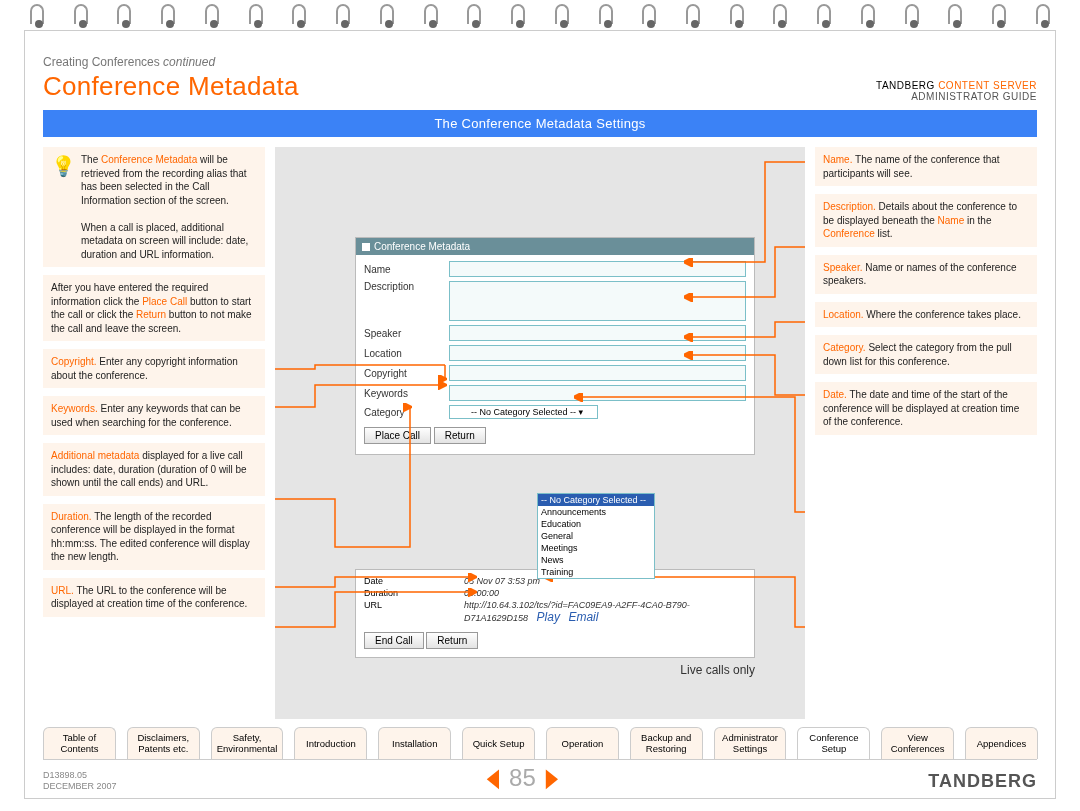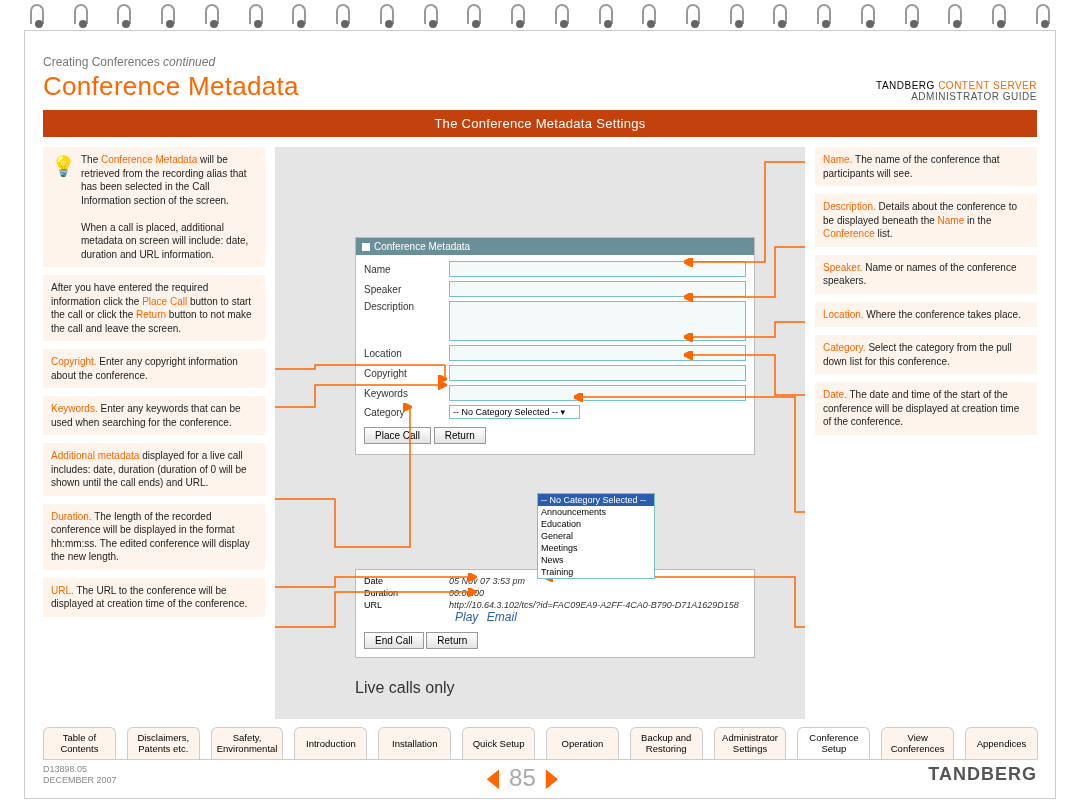--- a/index.html
+++ b/index.html
@@ -43,21 +43,21 @@
   }
   .header-row { display: flex; justify-content: space-between; align-items: flex-end; gap: 8px; }
   .breadcrumb { color: #777; font-style: italic; font-size: 12px; margin-bottom: 2px; }
   .breadcrumb .norm { font-style: normal; }
   .page-title { color: #ff6600; font-size: 26px; font-weight: normal; letter-spacing: 0.3px; }
   .brand-block { text-align: right; font-size: 10px; letter-spacing: 0.5px; margin-top: 35px; }
   .brand-block .cs { color: #ff6600; }
   .brand-block .ag { color: #555; }
   .orange-bar {
     margin-top: 8px;
-    background: #c2410c;
+    background: #3b82f6;
     color: #fff;
     text-align: center;
     font-size: 13px;
     padding: 6px 0;
     letter-spacing: 0.3px;
   }
   .content {
     display: flex;
     gap: 10px;
     margin-top: 10px;
@@ -110,21 +110,21 @@
   .ftextarea {
     flex: 1;
     border: 1px solid #7bbfc8;
     height: 40px;
     background: #f4fafa;
   }
   .fselect {
     border: 1px solid #7bbfc8;
     background: #fff;
     font-size: 9px;
-    padding: 1px 14px 1px 3px;
+    padding: 1px 14px 1px 21px;
     position: relative;
   }
   .dropdown {
     position: absolute;
     top: 255px; left: 181px;
     width: 118px;
     background: #fff;
     border: 1px solid #7bbfc8;
     font-size: 9px;
     z-index: 5;
@@ -143,24 +143,24 @@
   
   .live-shell {
     position: absolute;
     left: 80px; top: 422px; width: 400px;
     background: #fff;
     border: 1px solid #bbb;
     font-size: 9px;
     padding: 6px 8px 8px 8px;
   }
   .lrow { display: flex; margin-bottom: 2px; }
-  .llabel { width: 85px; }
+  .llabel { width: 100px; }
   .lval { flex: 1; color: #333; font-style: italic; }
   .lval a { color: #2a5db0; text-decoration: none; margin-left: 6px; font-size: 12px; }
-  .live-caption { position: absolute; left: 80px; top: 532px; width: 400px; font-size: 16px; color: #333; }
+  .live-caption { position: absolute; left: 80px; top: 516px; width: 400px; text-align: right; font-size: 12px; color: #333; }
   
   .arrow {
     position: absolute;
     stroke: #ff6600;
     stroke-width: 1.5;
     fill: none;
   }
   .arrowhead { fill: #ff6600; }
   
   .nav {
@@ -182,21 +182,21 @@
     cursor: pointer;
     min-height: 30px;
     display: flex;
     align-items: center;
     justify-content: center;
   }
   .nav .tab.active { background: #fff; }
   .foot {
     display: flex;
     justify-content: space-between;
-    align-items: flex-start;
+    align-items: flex-end;
     border-top: 1px solid #ccc;
     padding-top: 4px;
     margin-top: 0;
   }
   .foot .docinfo { font-size: 9px; color: #888; line-height: 1.2; }
   .foot .pager { font-size: 24px; color: #aaa; display: flex; align-items: center; gap: 10px; }
   .foot .pager .tri { color: #ff6600; font-size: 16px; display: inline-block; transform: scaleY(1.6); cursor: pointer; }
   .foot .logo { font-family: Arial; font-weight: bold; letter-spacing: 1px; color: #555; font-size: 18px; }
 </style>
 </head>
@@ -266,27 +266,27 @@
       <div class="form-shell">
         <div class="form-head">
           <span class="sq"></span>
           <span>Conference Metadata</span>
         </div>
         <div class="form-body">
           <div class="frow">
               <div class="flabel">Name</div>
               <div class="ftext"></div>
             </div>
-          <div class="frow">
-              <div class="flabel">Speaker</div>
-              <div class="ftext"></div>
-            </div>
           <div class="frow" style="align-items:flex-start">
               <div class="flabel">Description</div>
               <div class="ftextarea"></div>
+            </div>
+          <div class="frow">
+              <div class="flabel">Speaker</div>
+              <div class="ftext"></div>
             </div>
           <div class="frow">
               <div class="flabel">Location</div>
               <div class="ftext"></div>
             </div>
           <div class="frow">
               <div class="flabel">Copyright</div>
               <div class="ftext"></div>
             </div>
           <div class="frow">

